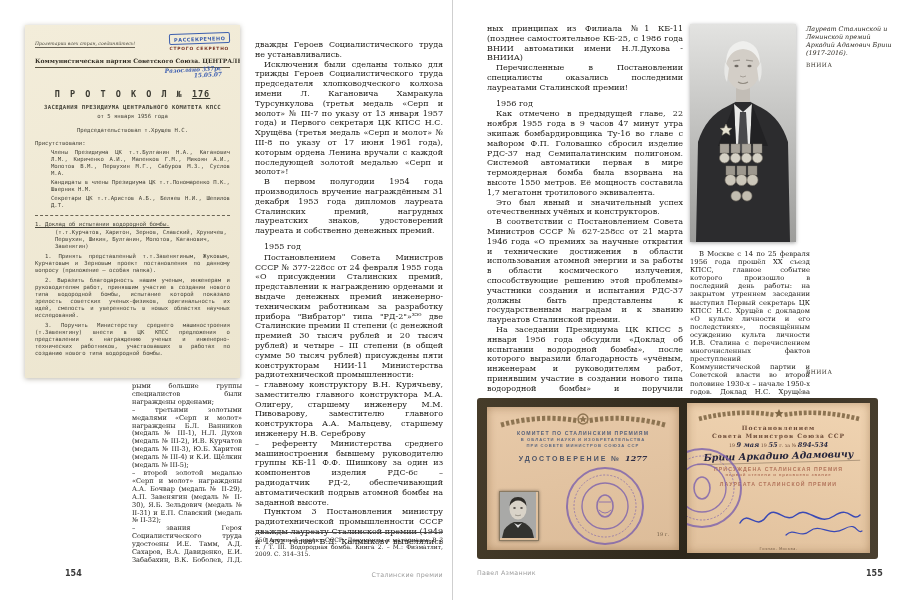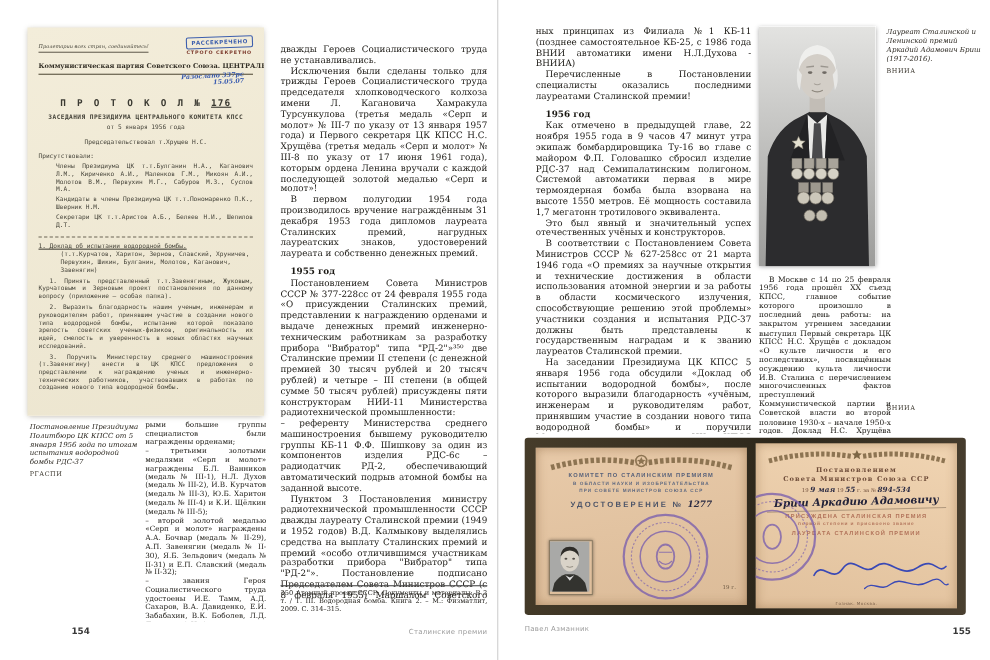--- a/index.html
+++ b/index.html
@@ -4,21 +4,21 @@
 <style>
   html,body{margin:0;padding:0;background:#ffffff;}
   .spread{position:relative;width:900px;height:600px;background:#fff;overflow:hidden;
           font-family:"DejaVu Serif",serif;}
   .gutter{position:absolute;left:452px;top:0;width:1px;height:600px;background:#cfcfcf;}
 
   
   .body-txt{font:8px/9.8px "DejaVu Serif",serif;color:#1a1813;text-align:justify;}
   .body-txt p{margin:0;text-indent:9px;}
   .body-txt p.ni{text-indent:0;}
-  .body-txt .h{font-weight:bold;margin:6px 0 1px;text-indent:9px;}
+  .body-txt .h{font-weight:normal;margin:6px 0 1px;text-indent:9px;}
   .caption{font:italic 6.4px/8px "DejaVu Serif",serif;color:#2a261f;}
   .cap-credit{font-style:normal;font-size:5.8px;letter-spacing:.5px;margin-top:4px;color:#3c382f;}
   .pageno{position:absolute;font:bold 8px/8px "DejaVu Sans",sans-serif;color:#3a3a3a;}
   .running{position:absolute;font:6.3px/7px "DejaVu Sans",sans-serif;color:#9b9b9b;letter-spacing:.3px;}
 
   
   #doc-scan{position:absolute;left:25px;top:25px;width:215px;height:353px;box-sizing:border-box;
             background:linear-gradient(160deg,#f3edda,#ece5cf);box-shadow:0 1px 5px rgba(90,80,55,.4);
             padding:8px 10px;overflow:hidden;font:5.6px/7px "DejaVu Sans Mono",monospace;color:#46443a;}
   .doc-top{position:relative;height:22px;}
@@ -128,39 +128,36 @@
     <div class="doc-ind">Кандидаты в члены Президиума ЦК т.т.Пономаренко П.К., Шверник Н.М.</div>
     <div class="doc-ind">Секретари ЦК т.т.Аристов А.Б., Беляев Н.И., Шепилов Д.Т.</div>
     <div class="doc-rule"></div>
     <div class="doc-item">1. Доклад об испытании водородной бомбы.</div>
     <div class="doc-names">(т.т.Курчатов, Харитон, Зернов, Славский, Хруничев, Первухин, Шикин, Булганин, Молотов, Каганович, Завенягин)</div>
     <p class="doc-p">1. Принять представленный т.т.Завенягиным, Жуковым, Курчатовым и Зерновым проект постановления по данному вопросу (приложение – особая папка).</p>
     <p class="doc-p">2. Выразить благодарность нашим ученым, инженерам и руководителям работ, принявшим участие в создании нового типа водородной бомбы, испытание которой показало зрелость советских ученых-физиков, оригинальность их идей, смелость и уверенность в новых областях научных исследований.</p>
     <p class="doc-p">3. Поручить Министерству среднего машиностроения (т.Завенягину) внести в ЦК КПСС предложения о представлении к награждению ученых и инженерно-технических работников, участвовавших в работах по созданию нового типа водородной бомбы.</p>
   </div>
 
-  <div id="doc-caption" class="caption">
-    <div class="cap-text">Постановление Президиума Политбюро ЦК КПСС от 5 января 1956 года по итогам испытания водородной бомбы РДС-37</div>
-    <div class="cap-credit">РГАСПИ</div>
-  </div>
 
   <div id="lp-col1" class="body-txt">
     <p class="ni">рыми большие группы специалистов были награждены орденами;</p>
     <p class="ni">– третьими золотыми медалями «Серп и молот» награждены Б.Л. Ванников (медаль № III-1), Н.Л. Духов (медаль № III-2), И.В. Курчатов (медаль № III-3), Ю.Б. Харитон (медаль № III-4) и К.И. Щёлкин (медаль № III-5);</p>
     <p class="ni">– второй золотой медалью «Серп и молот» награждены А.А. Бочвар (медаль № II-29), А.П. Завенягин (медаль № II-30), Я.Б. Зельдович (медаль № II-31) и Е.П. Славский (медаль № II-32);</p>
     <p class="ni">– звания Героя Социалистического труда удостоены И.Е. Тамм, А.Д. Сахаров, В.А. Давиденко, Е.И. Забабахин, В.К. Боболев, Л.Д. Ландау и А.И. Алиханянц.</p>
 
   </div>
 
   <div id="lp-col2" class="body-txt">
     <p class="ni">дважды Героев Социалистического труда не устанавливались.</p>
     <p>Исключения были сделаны только для трижды Героев Социалистического труда председателя хлопководческого колхоза имени Л. Кагановича Хамракула Турсункулова (третья медаль «Серп и молот» № III-7 по указу от 13 января 1957 года) и Первого секретаря ЦК КПСС Н.С. Хрущёва (третья медаль «Серп и молот» № III-8 по указу от 17 июня 1961 года), которым ордена Ленина вручали с каждой последующей золотой медалью «Серп и молот»!</p>
     <p>В первом полугодии 1954 года производилось вручение награждённым 31 декабря 1953 года дипломов лауреата Сталинских премий, нагрудных лауреатских знаков, удостоверений лауреата и собственно денежных премий.</p>
     <div class="h">1955 год</div>
     <p>Постановлением Совета Министров СССР № 377-228сс от 24 февраля 1955 года «О присуждении Сталинских премий, представлении к награждению орденами и выдаче денежных премий инженерно-техническим работникам за разработку прибора "Вибратор" типа "РД-2"»³⁵⁰ две Сталинские премии II степени (с денежной премией 30 тысяч рублей и 20 тысяч рублей) и четыре – III степени (в общей сумме 50 тысяч рублей) присуждены пяти конструкторам НИИ-11 Министерства радиотехнической промышленности:</p>
+    <p class="ni">– главному конструктору В.Н. Курячьеву, заместителю главного конструктора М.А. Олигеру, старшему инженеру М.М. Пивоварову, заместителю главного конструктора А.А. Мальцеву, старшему инженеру Н.В. Сереброву</p>
     <p class="ni">– референту Министерства среднего машиностроения бывшему руководителю группы КБ-11 Ф.Ф. Шишкову за один из компонентов изделия РДС-6с – радиодатчик РД-2, обеспечивающий автоматический подрыв атомной бомбы на заданной высоте.</p>
     <p>Пунктом 3 Постановления министру радиотехнической промышленности СССР дважды лауреату Сталинской премии (1949 и 1952 годов) В.Д. Калмыкову выделялись средства на выплату Сталинских премий и премий «особо отличившимся участникам разработки прибора "Вибратор" типа "РД-2"». Постановление подписано Председателем Совета Министров СССР (с 8 февраля 1955) Маршалом Советского Союза Н.А. Булганиным.</p>
 
   </div>
 
   <div id="lp-footnote">350 Атомный проект СССР: Документы и материалы: В 3 т. / Т. III. Водородная бомба. Книга 2. – М.: Физматлит, 2009. С. 314–315.</div>
   <div id="lp-pageno" class="pageno">154</div>
   <div id="lp-running" class="running">Сталинские премии</div>
 
   <div id="rp-col1" class="body-txt">

